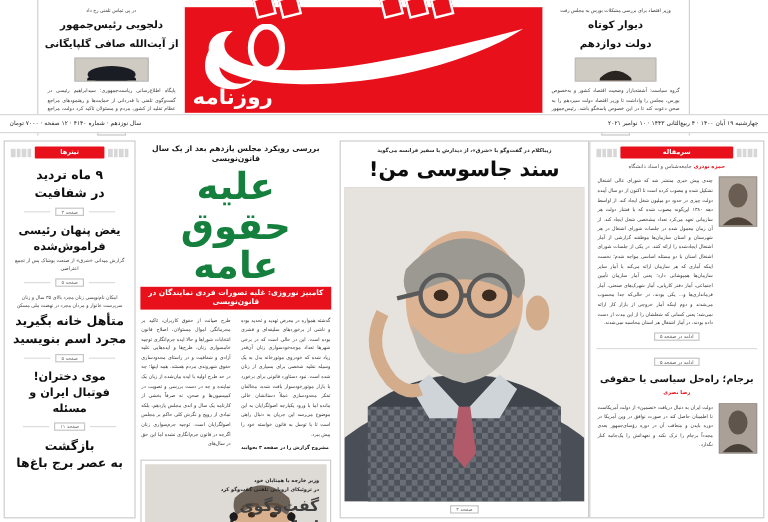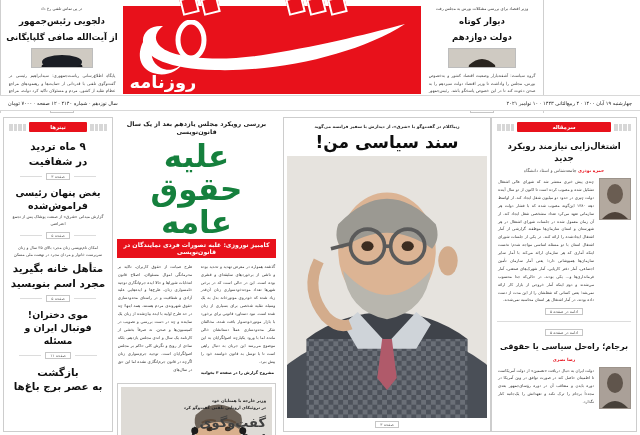--- a/index.html
+++ b/index.html
@@ -8,21 +8,21 @@
     width:640px;height:435px;overflow:hidden;
   }
   .page{
     position:relative;width:640px;height:435px;background:#ffffff;
     box-sizing:border-box;
   }
 
   
   .masthead{
     position:absolute;top:0;left:0;width:544px;height:113px;
-    display:flex;flex-direction:row-reverse;align-items:stretch;
+    display:flex;flex-direction:row-reverse;align-items:stretch;padding-left:31px;
   }
   .mast-side{
     width:162px;box-sizing:border-box;padding:3px 4px 0 4px;
     display:flex;flex-direction:column;align-items:center;
     position:relative;
   }
   .mast-side.left{border-right:1px solid #cfcfcf;}
   .mast-side.right{border-left:1px solid #cfcfcf;}
   .mini-kicker{
     font-size:4.1px;color:#333;text-align:center;line-height:1.5;
@@ -380,21 +380,21 @@
             <div class="fm-head">گفت‌وگوی ایران</div>
             <div class="fm-head">با تماشاچیان برجام</div>
           </div>
         </div>
 
       </div>
     </div>
 
     <div class="col-zk">
       <div class="zk-kicker">زیباکلام در گفت‌وگو با «شرق»، از دیدارش با سفیر فرانسه می‌گوید</div>
-      <div class="zk-head">سند سیاسی من!</div>
+      <div class="zk-head">سند جاسوسی من!</div>
       <div class="zk-photo">
         <svg width="100%" height="100%" viewBox="0 0 200 215" preserveAspectRatio="xMidYMid slice">
           <rect width="200" height="215" fill="#e6e3de"></rect>
           <ellipse cx="100" cy="230" rx="112" ry="86" fill="#4a4f57"></ellipse>
           <path d="M34 150 q30 -22 66 -22 q36 0 66 22 l0 90 l-132 0z" fill="#3f434a"></path>
           <g opacity=".55">
             <path d="M34 150 l132 0 l0 90 l-132 0z" fill="url(#chk)"></path>
           </g>
           <defs>
             <pattern id="chk" width="8" height="8" patternUnits="userSpaceOnUse">
@@ -433,21 +433,20 @@
           </span>
         <span class="sec-badge" style="flex:1;margin:0;">سرمقاله</span>
         <span class="tick">
             <i></i>
             <i></i>
             <i></i>
             <i></i>
           </span>
       </div>
 
-      <div class="ed-head">اشتغال‌زایی نیازمند رویکرد جدید</div>
       <div class="ed-byline">
         <span>حمزه نوذری</span>
         <span class="muted">جامعه‌شناس و استاد دانشگاه</span>
       </div>
 
       <div class="ed-flow">
         <div class="ed-thumb">
           <svg width="30" height="40" viewBox="0 0 30 40">
             <rect width="30" height="40" fill="#b3a99f"></rect>
             <ellipse cx="15" cy="15" rx="8" ry="10" fill="#6a5d52"></ellipse>

